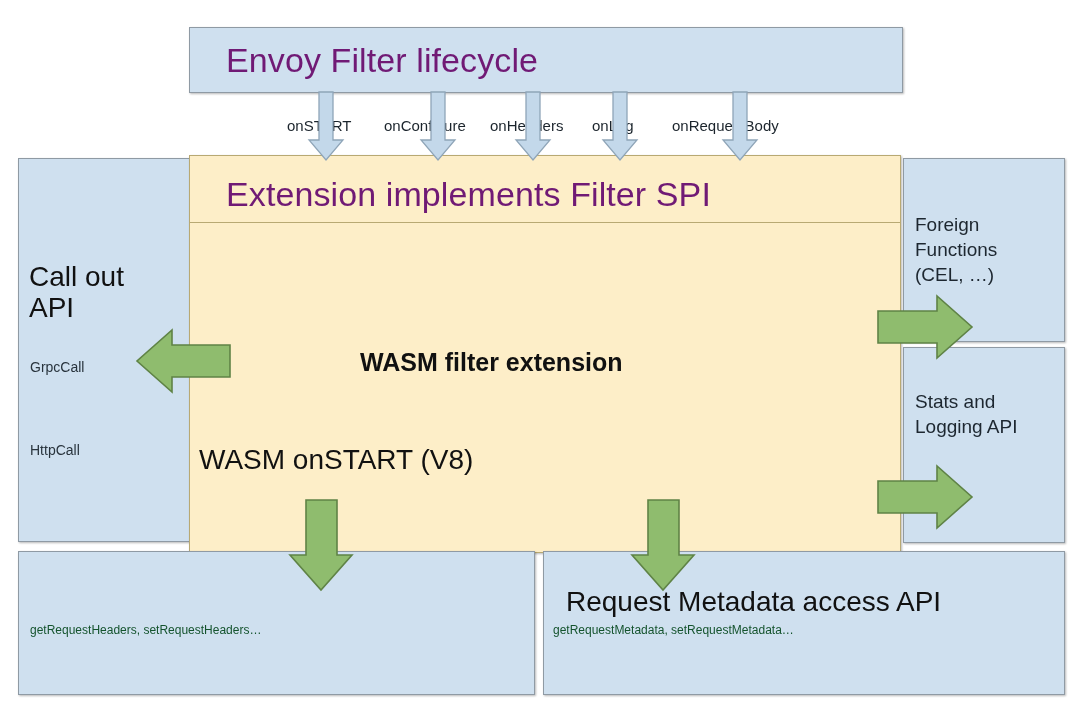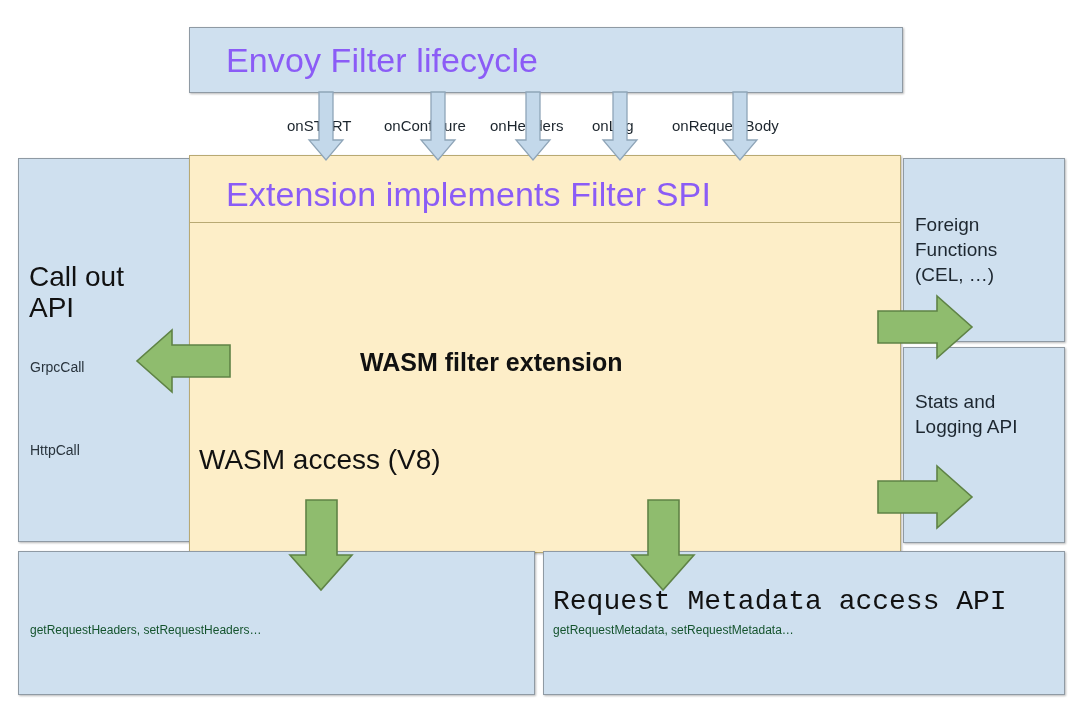--- a/index.html
+++ b/index.html
@@ -27,21 +27,21 @@
   .blue {
     background: #cfe0ef;
     border-color: #8f9aa4;
   }
   .yellow {
     background: #fdeec8;
     border-color: #b8a973;
   }
   .title-xl {
     font-size: 34px;
-    color: #8b5cf6;
+    color: #701a75;
     line-height: 1.1;
     letter-spacing: 0.1px;
   }
   .title-lg {
     font-size: 28px;
     color: #111111;
     line-height: 1.12;
   }
   .title-md {
     font-size: 25px;
@@ -107,36 +107,36 @@
   <div class="txt body-sm" style="left:30px; top:358px;">GrpcCall</div>
   <div class="txt body-sm" style="left:30px; top:402px;margin-top:39px;">HttpCall</div>
 
   <div class="box yellow" style="left:189px; top:155px; width:712px; height:398px;"></div>
 
   <div class="box yellow" style="left:189px; top:155px; width:712px; height:68px; box-shadow:none;"></div>
   <div class="txt title-xl" style="left:226px; top:176px;">Extension implements Filter SPI</div>
 
   <div class="txt title-md" style="left:360px; top:348px;">WASM filter extension</div>
 
-  <div class="txt title-lg" style="left:199px; top:444px;">WASM access (V8)</div>
+  <div class="txt title-lg" style="left:199px; top:444px;">WASM onSTART (V8)</div>
 
   <div class="box blue" style="left:903px; top:158px; width:162px; height:184px;"></div>
   <div class="txt title-sm" style="left:915px; top:212px;">Foreign
 Functions
 (CEL, …)</div>
 
   <div class="box blue" style="left:903px; top:347px; width:162px; height:196px;"></div>
   <div class="txt title-sm" style="left:915px; top:389px;">Stats and
 Logging API</div>
 
   <div class="box blue" style="left:18px; top:551px; width:517px; height:144px;"></div>
   <div class="txt body-xs" style="left:30px; top:623px;">getRequestHeaders, setRequestHeaders…</div>
 
   <div class="box blue" style="left:543px; top:551px; width:522px; height:144px;"></div>
-  <div class="txt title-lg" style="left:553px; top:586px;font-family:Liberation Mono, monospace;">Request Metadata access API</div>
+  <div class="txt title-lg" style="left:566px; top:586px;">Request Metadata access API</div>
   <div class="txt body-xs" style="left:553px; top:623px;">getRequestMetadata, setRequestMetadata…</div>
 
   <svg class="arrow-layer" viewBox="0 0 1080 712">
 
     <g>
       <path class="blu-arrow" d="M319,92 L333,92 L333,140 L343,140 L326,160 L309,140 L319,140 Z"></path>
     </g>
     <g>
       <path class="blu-arrow" d="M431,92 L445,92 L445,140 L455,140 L438,160 L421,140 L431,140 Z"></path>
     </g>

